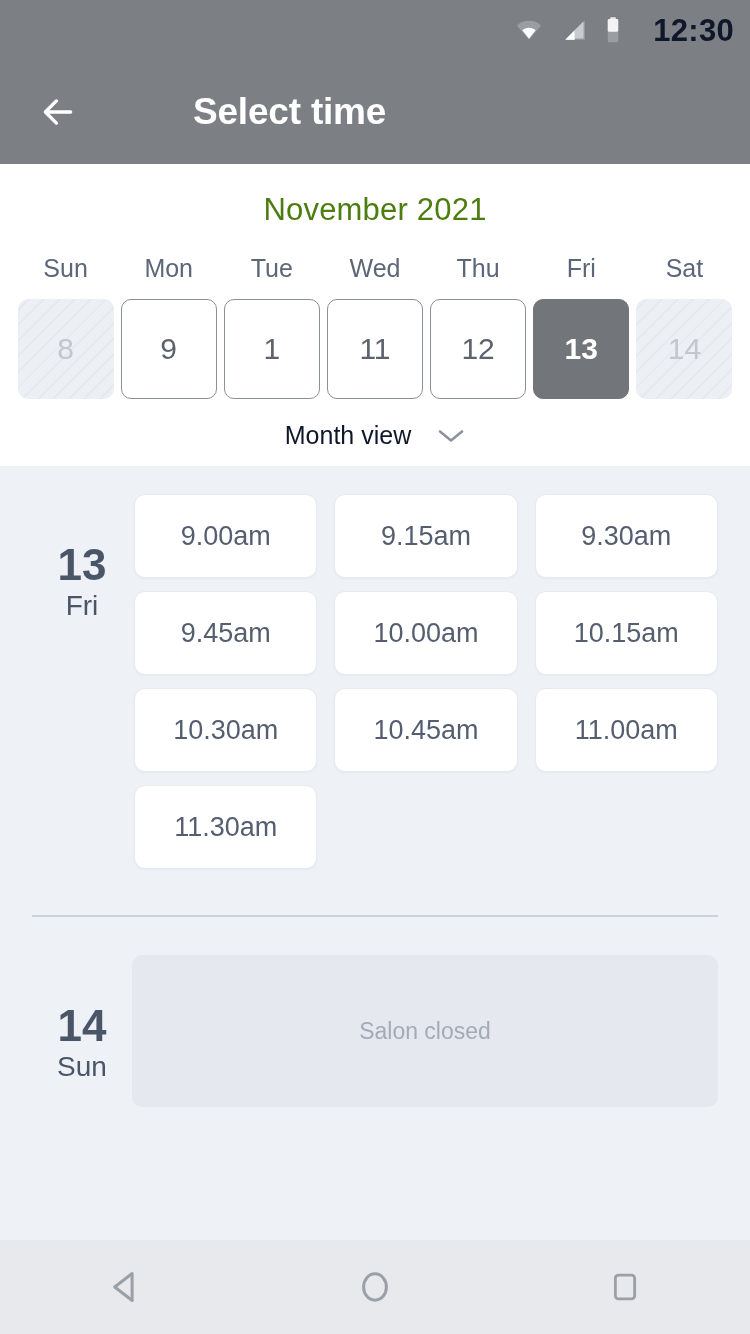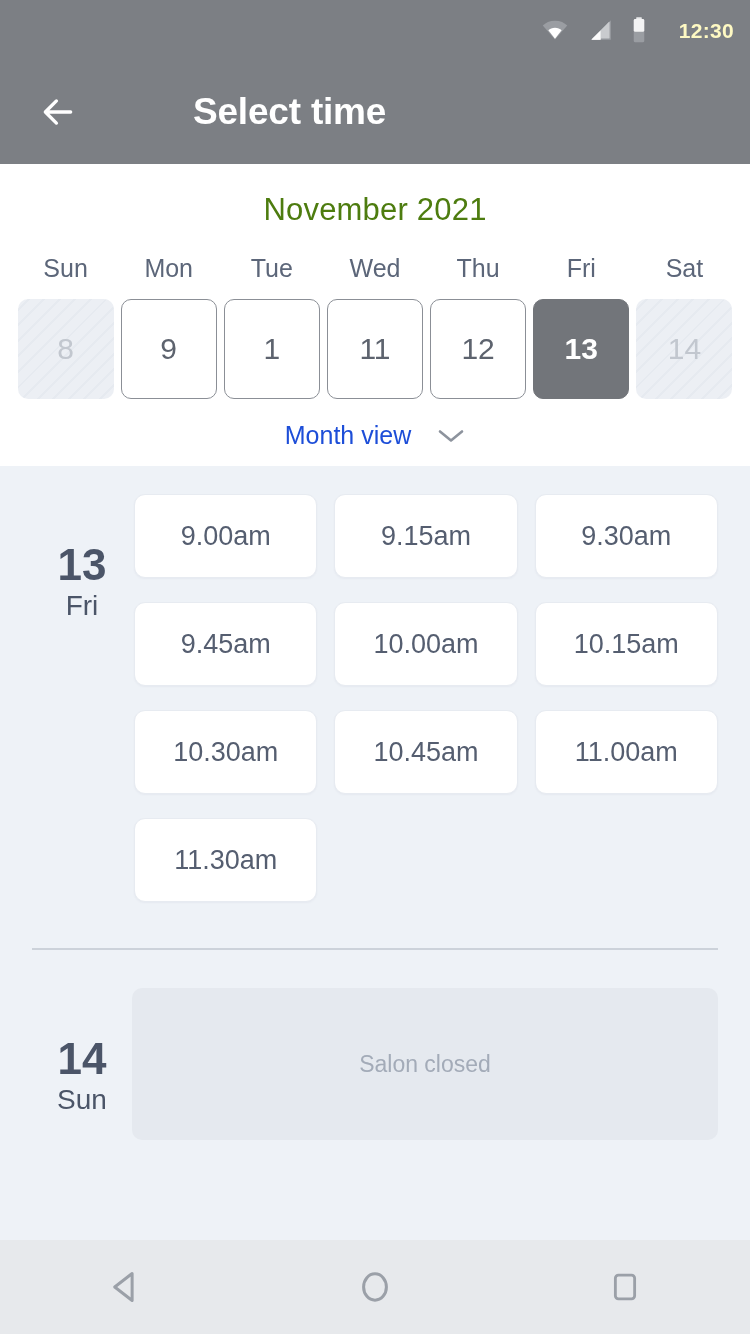--- a/index.html
+++ b/index.html
@@ -33,22 +33,22 @@
   }
   .status-icons {
     display: flex;
     align-items: center;
     gap: 18px;
   }
   .ic-wifi { width: 28px; height: 28px; display: block; }
   .ic-signal { width: 26px; height: 26px; display: block; }
   .ic-batt { width: 16px; height: 28px; display: block; }
   .status-time {
-    color: #fef9c3;
-    font-size: 21px;
+    color: #0f172a;
+    font-size: 31px;
     font-weight: bold;
     letter-spacing: 0.3px;
     margin-left: 14px;
     line-height: 1;
   }
 
   
   .app-bar {
     height: 104px;
     background: #7c7f84;
@@ -146,21 +146,21 @@
   }
   .month-view-row {
     display: flex;
     align-items: center;
     justify-content: center;
     margin-top: 22px;
     cursor: pointer;
   }
   .month-view-label {
     font-size: 25px;
-    color: #1d4ed8;
+    color: #0f172a;
   }
   .chev {
     margin-left: 26px;
     width: 28px;
     height: 18px;
     display: block;
   }
 
   
   .content {
@@ -191,21 +191,21 @@
     font-size: 28px;
     color: #4b5568;
     line-height: 1.25;
     display: block;
   }
 
   .slot-grid {
     flex: 1 1 auto;
     display: grid;
     grid-template-columns: repeat(3, 1fr);
-    gap: 24px 17px;
+    gap: 13px 17px;
     padding-left: 2px;
   }
   .slot {
     background: #ffffff;
     border: 1px solid #e7ebf1;
     border-radius: 11px;
     height: 84px;
     display: flex;
     align-items: center;
     justify-content: center;

